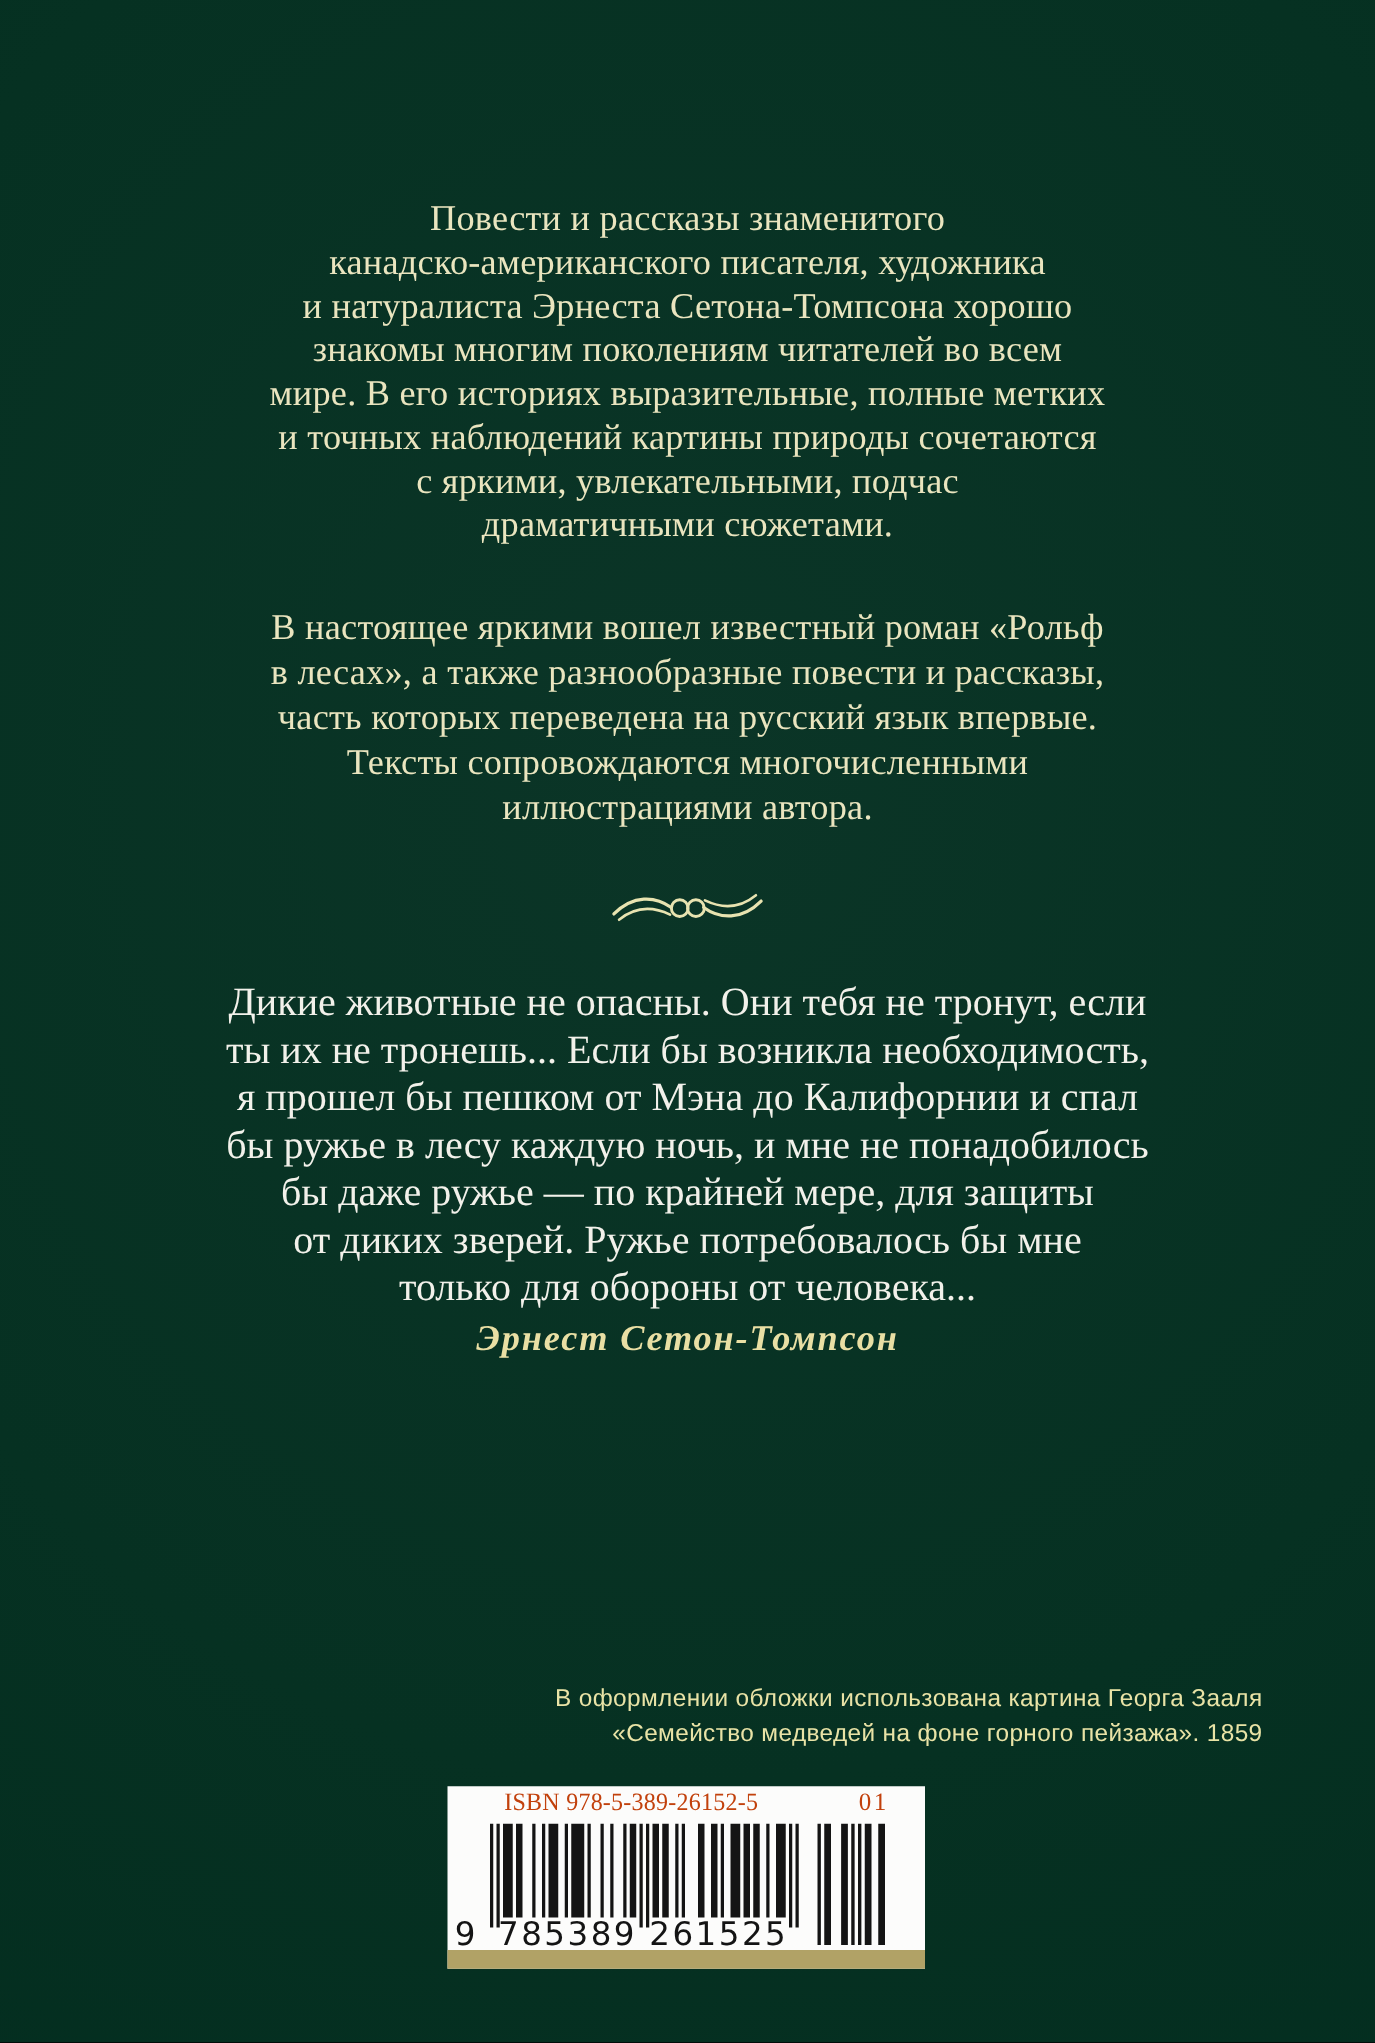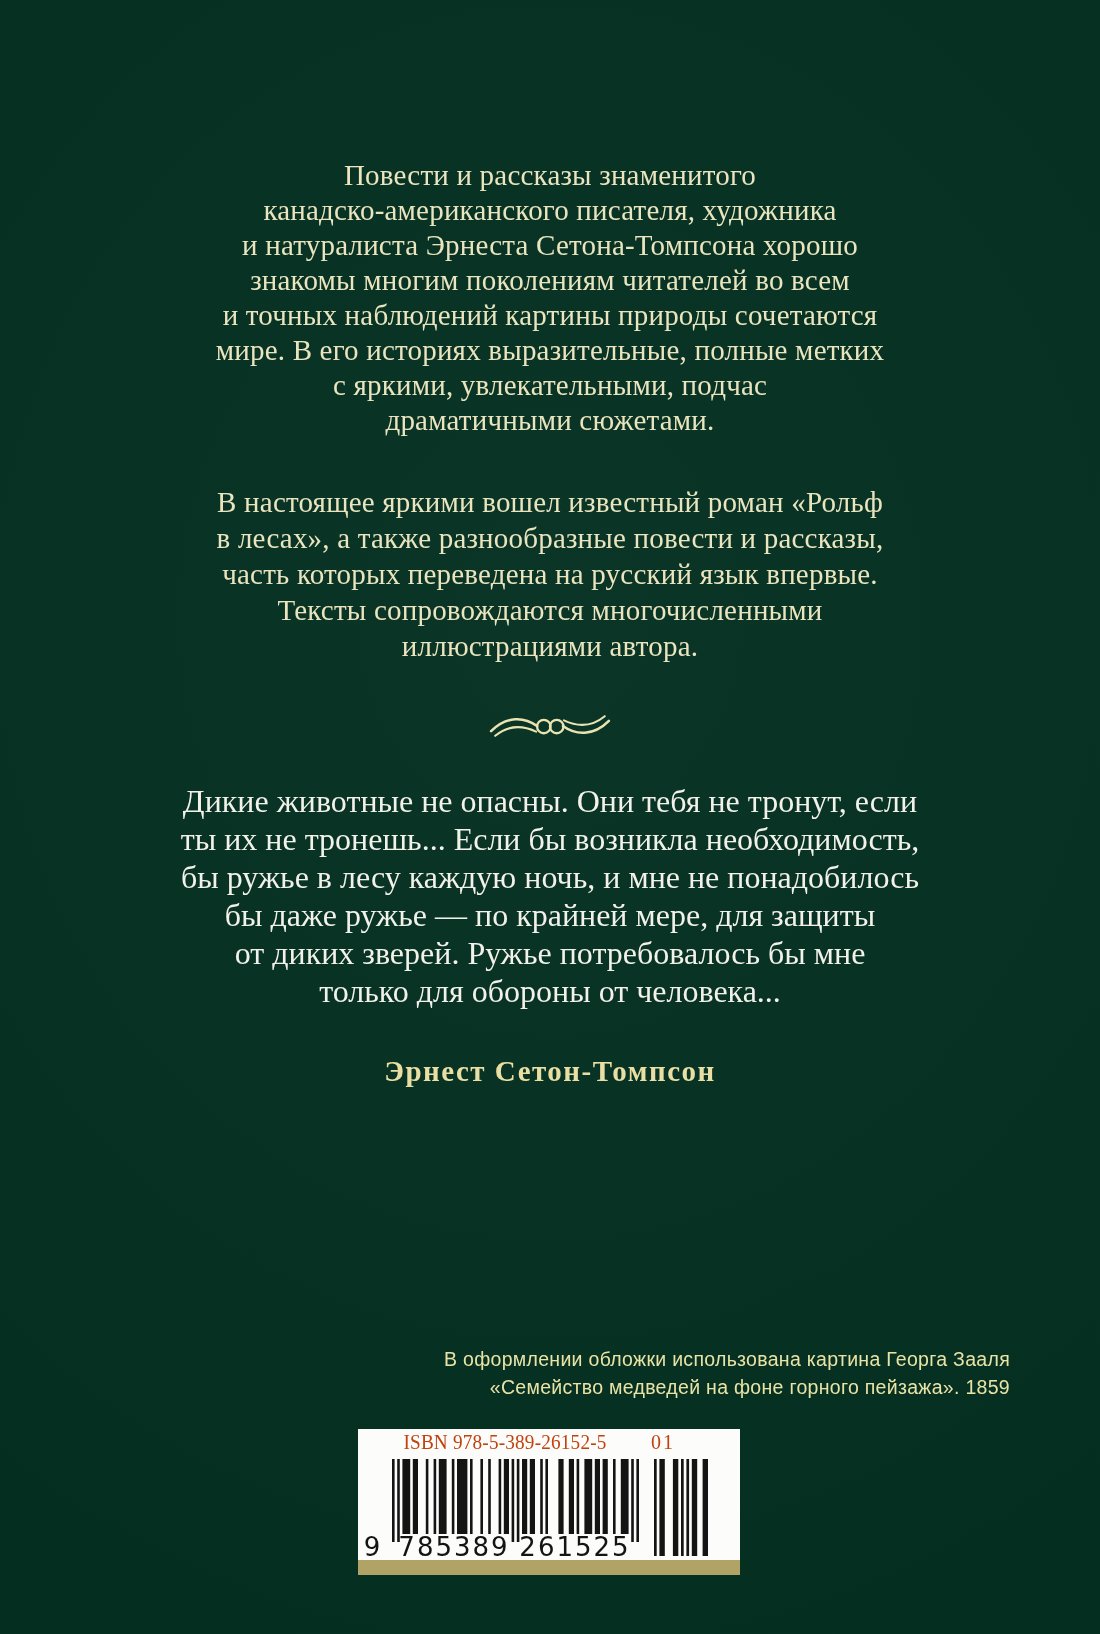--- a/index.html
+++ b/index.html
@@ -24,20 +24,21 @@
   .quote{
     top:782px;
     color:#f2f1ea;
     font-size:32px;
   }
   .quote .ln{line-height:38px;}
   .author{
     top:1054px;
     color:#e9dfa4;
     font-size:29px;
+    font-style:italic;
     font-weight:bold;
     letter-spacing:1.5px;
     line-height:34px;
   }
   .ornament{position:absolute;left:488px;top:704px;width:124px;height:44px;}
   .ornament svg{display:block;width:100%;height:100%;}
   .credit{
     top:1346px;
     color:#e9e3a6;
     font-family:"Liberation Sans", sans-serif;
@@ -56,21 +57,21 @@
     color:#c2410c;
     font-family:Liberation Serif, serif;
   }
   .isbn-label{
     position:absolute;left:30px;width:234px;top:0;
     text-align:center;font-size:20px;letter-spacing:.2px;white-space:nowrap;
     transform:scaleX(.96);transform-origin:center;
   }
   .addon-label{
     position:absolute;left:293px;width:60px;top:0;
-    text-align:left;font-size:20px;letter-spacing:2px;
+    text-align:right;font-size:20px;letter-spacing:2px;
   }
   #ean-svg{position:absolute;left:0;top:0;width:382px;height:131px;}
   #ean-svg text{
     font-family:"DejaVu Sans","Liberation Sans",sans-serif;
     font-size:26px;fill:#141414;letter-spacing:2px;
   }
   .gold-strip{
     position:absolute;left:0;bottom:0;width:382px;height:15px;
     background:#b1a266;
   }
@@ -78,22 +79,22 @@
 </head>
 <body>
 
 <div class="cover">
 
   <div id="para1" class="centercol annotation">
     <div class="ln">Повести и рассказы знаменитого</div>
     <div class="ln">канадско-американского писателя, художника</div>
     <div class="ln">и натуралиста Эрнеста Сетона-Томпсона хорошо</div>
     <div class="ln">знакомы многим поколениям читателей во всем</div>
+    <div class="ln">мире. В его историях выразительные, полные метких</div>
     <div class="ln">и точных наблюдений картины природы сочетаются</div>
-    <div class="ln">мире. В его историях выразительные, полные метких</div>
     <div class="ln">с яркими, увлекательными, подчас</div>
     <div class="ln">драматичными сюжетами.</div>
   </div>
 
   <div id="para2" class="centercol annotation">
     <div class="ln">В настоящее яркими вошел известный роман «Рольф</div>
     <div class="ln">в лесах», а также разнообразные повести и рассказы,</div>
     <div class="ln">часть которых переведена на русский язык впервые.</div>
     <div class="ln">Тексты сопровождаются многочисленными</div>
     <div class="ln">иллюстрациями автора.</div>
@@ -108,20 +109,21 @@
         <circle cx="133" cy="41" r="13" stroke-width="4.5"></circle>
         <path d="M234,30 C204,60 170,58 145,40" stroke-width="5"></path>
         <path d="M226,21 C198,44 170,40 147,29" stroke-width="4"></path>
       </g>
     </svg>
   </div>
 
   <div id="quote" class="centercol quote">
     <div class="ln">Дикие животные не опасны. Они тебя не тронут, если</div>
     <div class="ln">ты их не тронешь... Если бы возникла необходимость,</div>
+    <div class="ln">я прошел бы пешком от Мэна до Калифорнии и спал</div>
     <div class="ln">бы ружье в лесу каждую ночь, и мне не понадобилось</div>
     <div class="ln">бы даже ружье — по крайней мере, для защиты</div>
     <div class="ln">от диких зверей. Ружье потребовалось бы мне</div>
     <div class="ln">только для обороны от человека...</div>
   </div>
 
   <div class="centercol author">Эрнест Сетон-Томпсон</div>
 
   <div class="centercol credit">
     <div class="ln">В оформлении обложки использована картина Георга Зааля</div>

